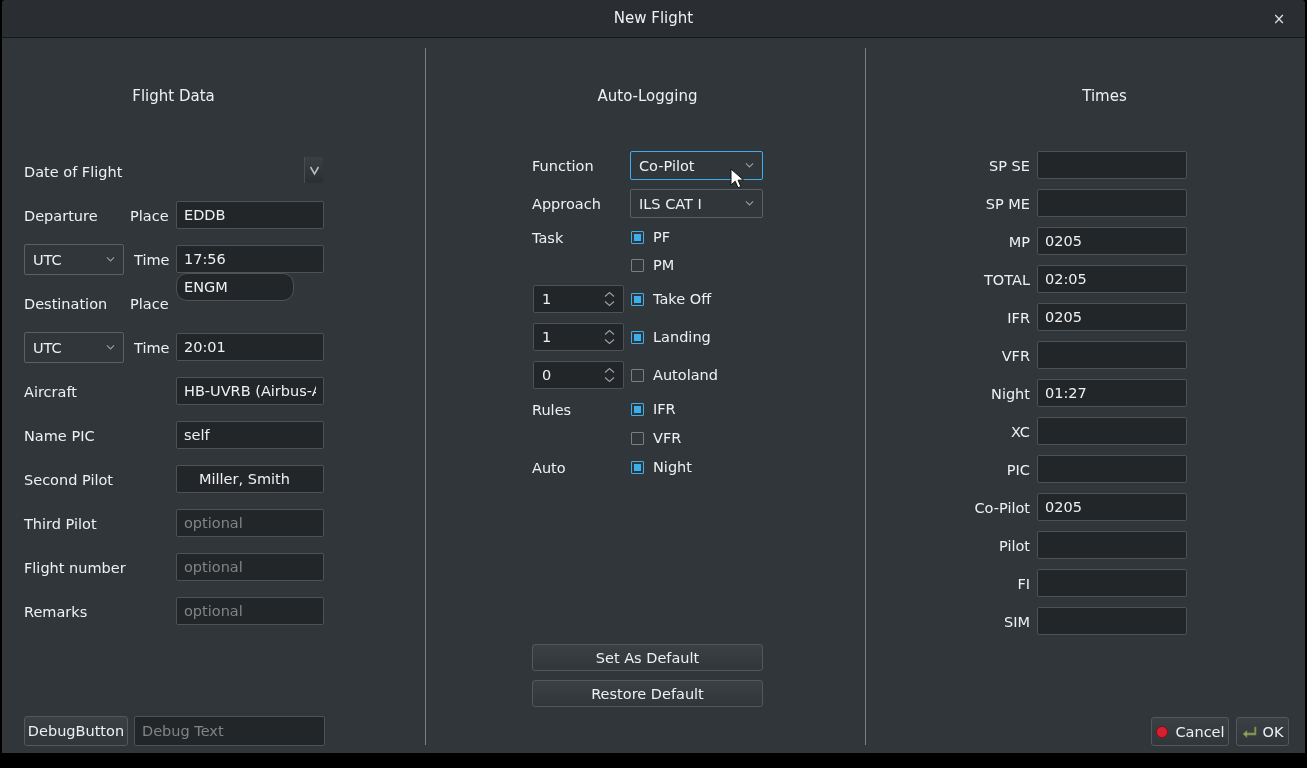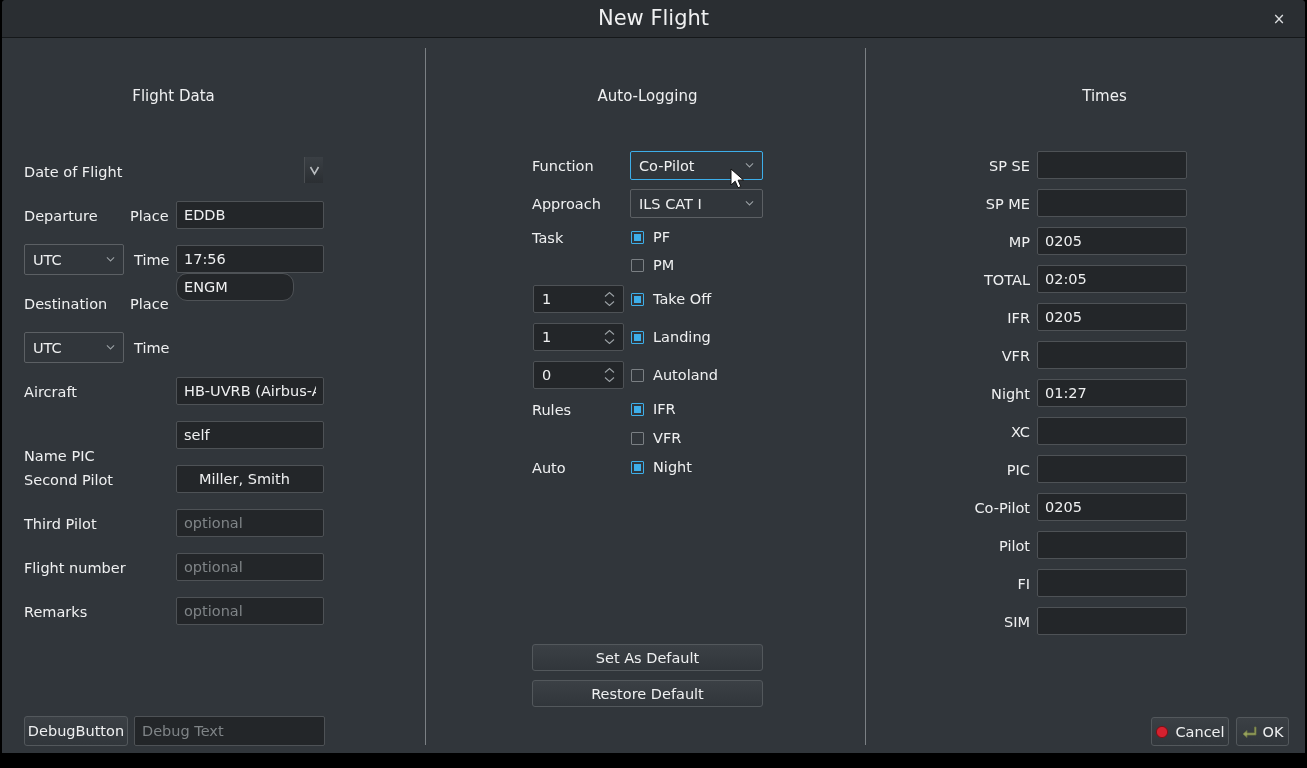--- a/index.html
+++ b/index.html
@@ -23,21 +23,21 @@
     background: #2a2e32;
     border-radius: 4px 4px 0 0;
     border-bottom: 1px solid #15181a;
   }
   #title-text {
     position: absolute;
     left: 0; top: 0; width: 1303px; height: 37px;
     line-height: 37px;
     text-align: center;
     color: #eff0f1;
-    font-size: 21px;
+    font-size: 15px;
     font-family: "DejaVu Sans", sans-serif;
   }
   #close-btn {
     position: absolute;
     right: 6px; top: 4px;
     width: 40px; height: 30px;
     color: #dcdee0;
     font-size: 15px;
     line-height: 30px;
     text-align: center;
@@ -220,25 +220,26 @@
   <div class="lbl" style="left:128px; top:296px;">Place</div>
   <input class="inp" style="left: 174px; top: 273px; width: 118px; height: 28px; border-radius: 11px;" value="ENGM">
 
   <div class="combo" style="left:22px; top:332px; width:100px; height:31px;">
     <span>UTC</span>
     <svg class="chev" viewBox="0 0 10 10">
         <path d="M1 3.2 L5 7 L9 3.2" fill="none" stroke="#9aa0a4" stroke-width="1.2"></path>
       </svg>
   </div>
   <div class="lbl" style="left:132px; top:340px;">Time</div>
+  <input class="inp" style="left: 174px; top: 333px; width: 148px; height: 28px;" value="20:01">
 
   <div class="lbl" style="left:22px; top:384px;">Aircraft</div>
   <input class="inp" style="left: 174px; top: 377px; width: 148px; height: 28px;" value="HB-UVRB (Airbus-A">
 
-  <div class="lbl" style="left:22px; top:428px;margin-top:20px;">Name PIC</div>
+  <div class="lbl" style="left:22px; top:428px;">Name PIC</div>
   <input class="inp" style="left: 174px; top: 421px; width: 148px; height: 28px;" value="self">
 
   <div class="lbl" style="left:22px; top:472px;">Second Pilot</div>
   <input class="inp" style="left: 174px; top: 465px; width: 148px; height: 28px; padding-left: 22px;" value="Miller, Smith">
 
   <div class="lbl" style="left:22px; top:516px;">Third Pilot</div>
   <input class="inp" style="left: 174px; top: 509px; width: 148px; height: 28px;" placeholder="optional">
 
   <div class="lbl" style="left:22px; top:560px;">Flight number</div>
   <input class="inp" style="left: 174px; top: 553px; width: 148px; height: 28px;" placeholder="optional">

